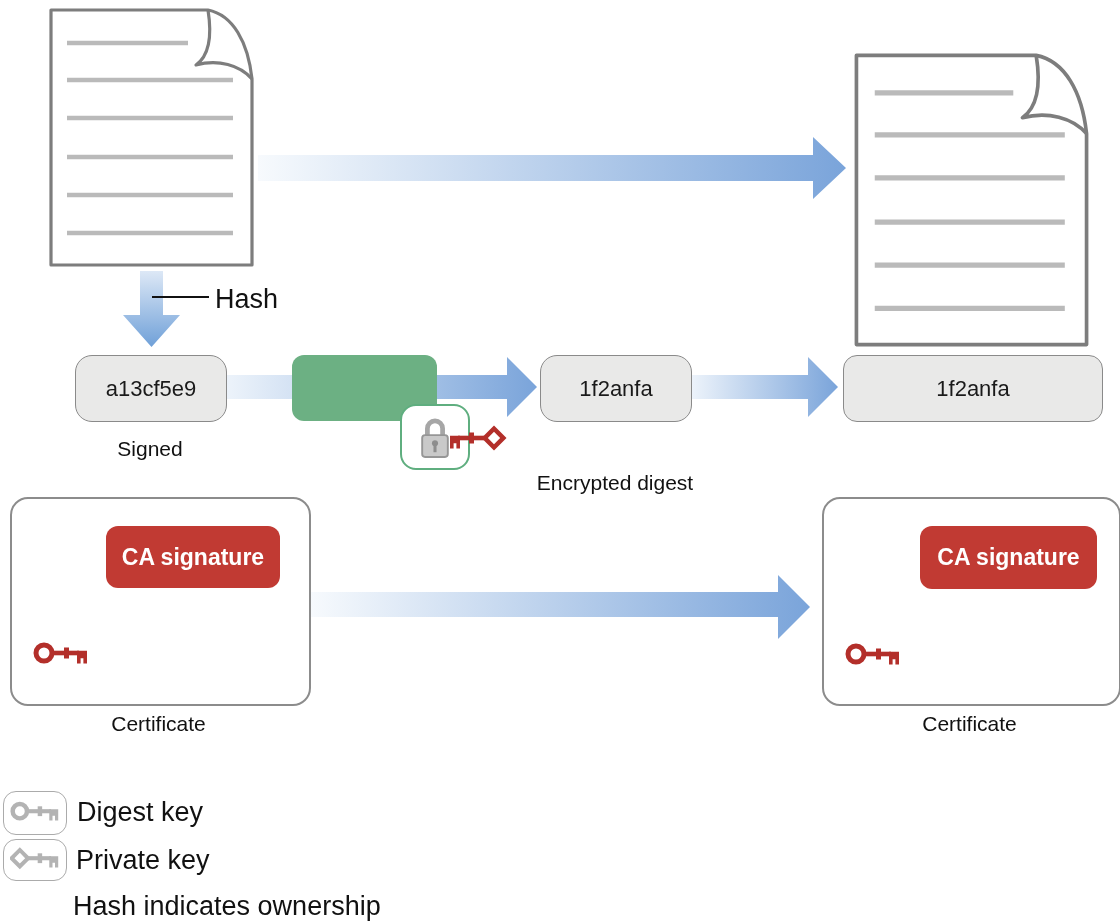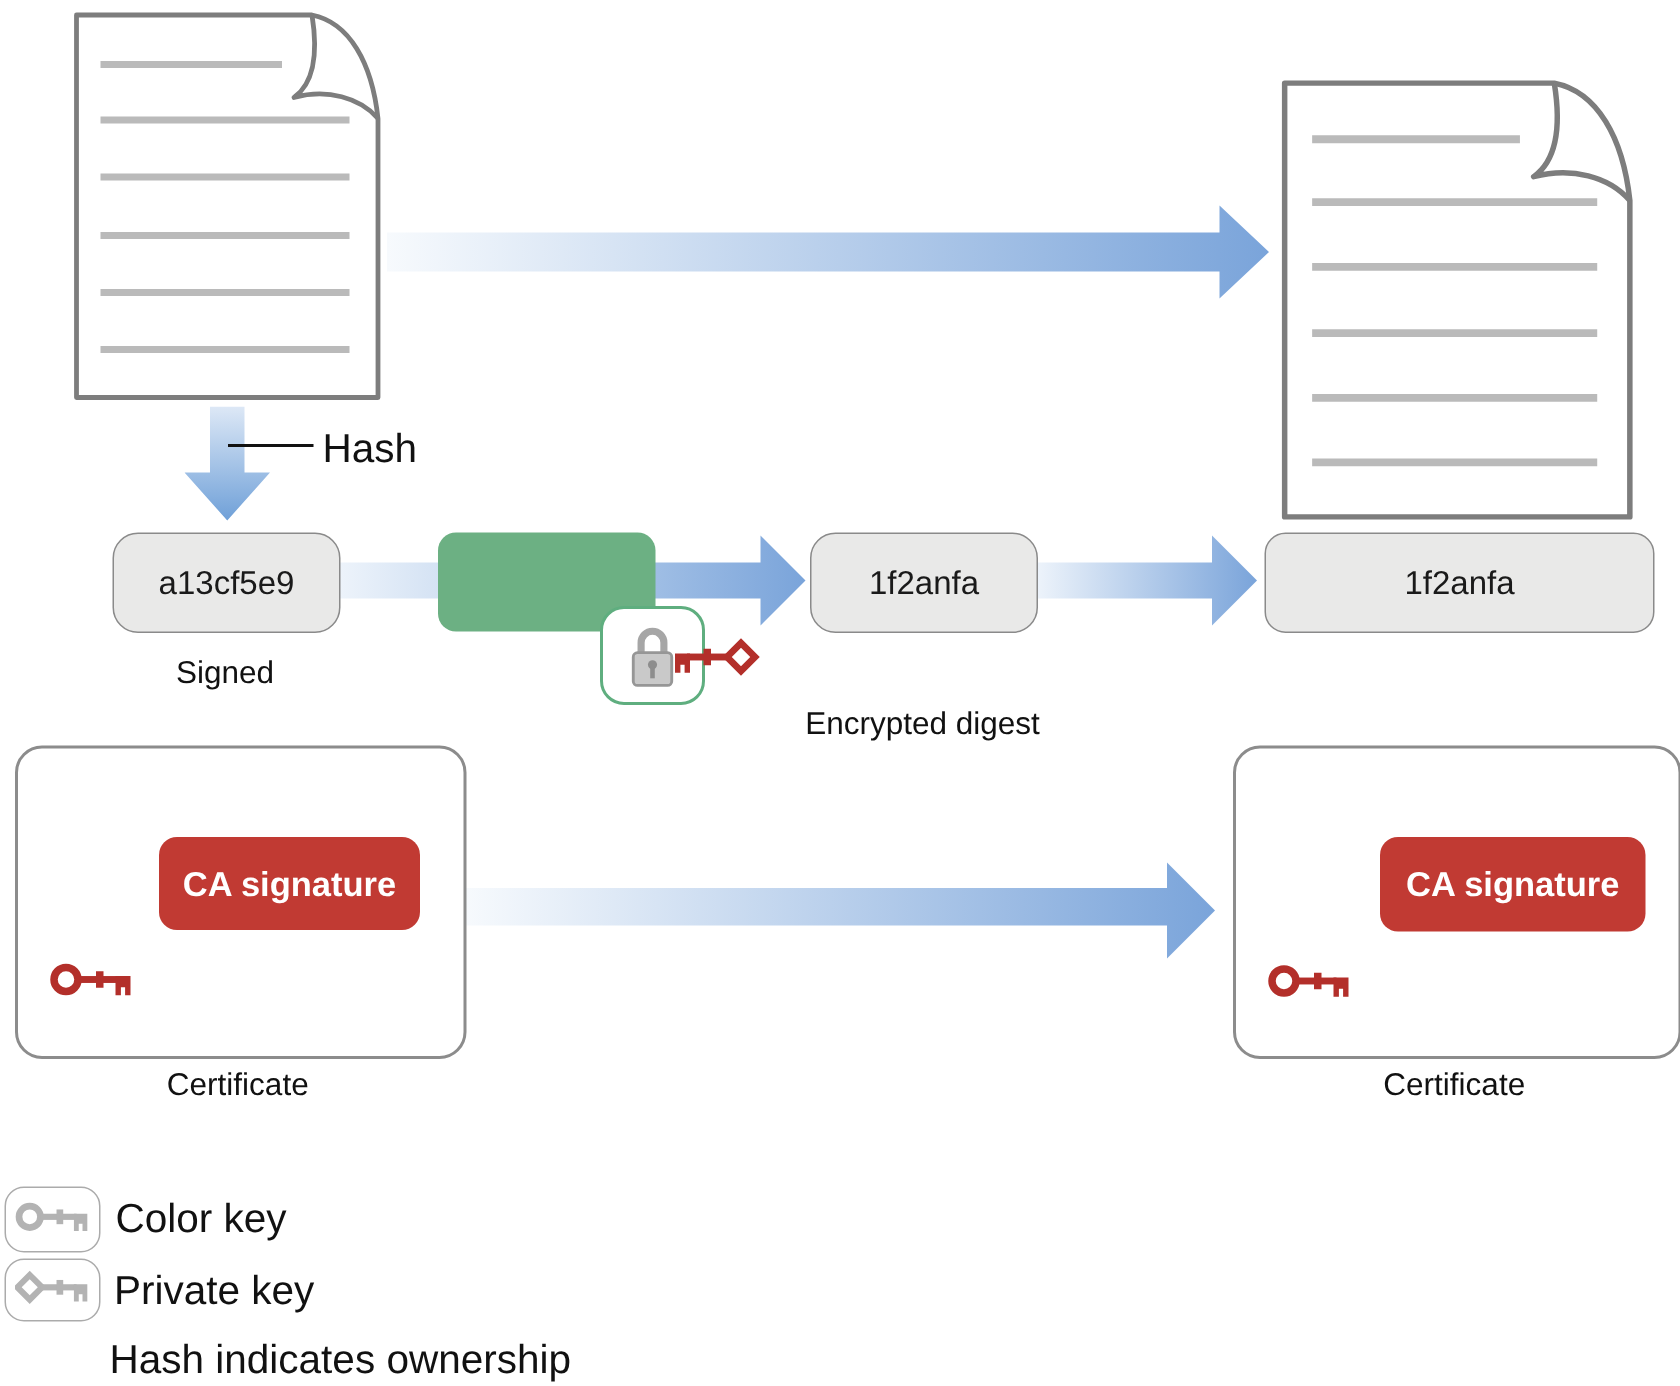--- a/index.html
+++ b/index.html
@@ -17,21 +17,21 @@
     position:absolute;background:#ffffff;border:2.6px solid #5fae7f;border-radius:16px;
     display:flex;align-items:center;justify-content:center;
   }
   .label{position:absolute;font-size:21px;color:#111;text-align:center;}
   .label-left{position:absolute;font-size:27px;color:#111;text-align:left;}
   .cert{
     position:absolute;background:#ffffff;border:2px solid #8c8c8c;border-radius:18px;
   }
   .ca-badge{
     position:absolute;background:#c13a33;border-radius:12px;color:#ffffff;
-    font-weight:bold;font-size:23px;display:flex;align-items:center;justify-content:center;margin-top:32px;
+    font-weight:bold;font-size:23px;display:flex;align-items:center;justify-content:center;
   }
   .legend-badge{
     position:absolute;background:#ffffff;border:1.6px solid #ababab;border-radius:13px;
     display:flex;align-items:center;justify-content:center;
   }
   .hash-line{position:absolute;border-top:2px solid #111;}
   svg{display:block;}
 </style>
 </head>
 <body>
@@ -170,21 +170,21 @@
   <div class="label" style="left:822px;top:712px;width:295px;">Certificate</div>
 
   <div class="legend-badge" style="left:3px;top:791px;width:62px;height:42px;">
     <svg width="50" height="28" viewBox="0 0 56 30">
       <circle cx="11" cy="13" r="8" fill="none" stroke="#b3b3b3" stroke-width="5"></circle>
       <rect x="19" y="10.7" width="27" height="4.6" fill="#b3b3b3"></rect>
       <rect x="31" y="7.5" width="5" height="11" fill="#b3b3b3"></rect>
       <path d="M44 10.7 H54 V23.5 H50.4 V18.2 H47.6 V23.5 H44 Z" fill="#b3b3b3"></path>
     </svg>
   </div>
-  <div class="label-left" style="left:77px;top:797px;">Color key</div>
+  <div class="label-left" style="left:77px;top:797px;">Digest key</div>
 
   <div class="legend-badge" style="left:3px;top:839px;width:62px;height:40px;">
     <svg width="50" height="28" viewBox="0 0 56 30">
       <rect x="4.5" y="6.5" width="13" height="13" transform="rotate(45 11 13)" fill="none" stroke="#b3b3b3" stroke-width="4.5"></rect>
       <rect x="19" y="10.7" width="27" height="4.6" fill="#b3b3b3"></rect>
       <rect x="31" y="7.5" width="5" height="11" fill="#b3b3b3"></rect>
       <path d="M44 10.7 H54 V23.5 H50.4 V18.2 H47.6 V23.5 H44 Z" fill="#b3b3b3"></path>
     </svg>
   </div>
   <div class="label-left" style="left:76px;top:845px;">Private key</div>

